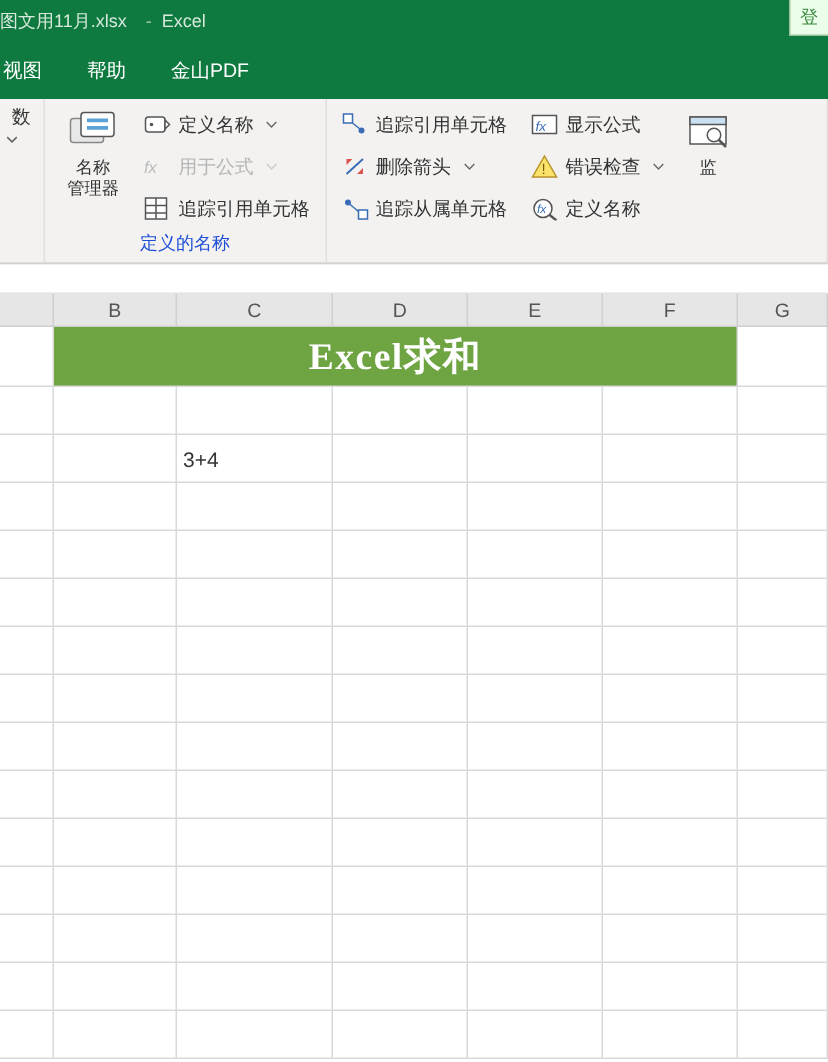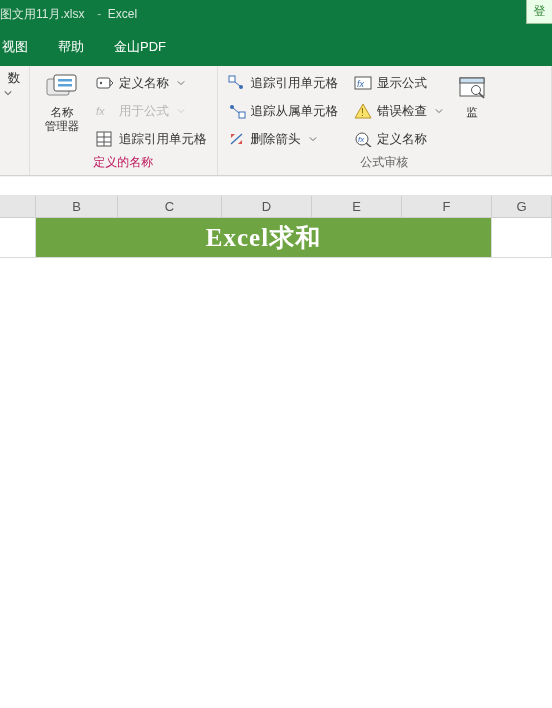--- a/index.html
+++ b/index.html
@@ -11,21 +11,21 @@
 
   .tabbar { background: #0f7a3f; height: 38px; display: flex; align-items: center; gap: 22px; padding-left: 0; position: relative; }
   .tab { color: #fff; font-size: 13px; padding: 8px 4px; cursor: pointer; }
   .tab.first { padding-left: 2px; }
   .tell-me { display: flex; align-items: center; color: #fff; font-size: 13px; gap: 6px; }
   .bulb { width: 14px; height: 14px; }
 
   .ribbon { background: #f3f2f1; height: 110px; display: flex; border-bottom: 1px solid #d6d6d6; position: relative; }
   .ribbon::after { content:""; position:absolute; bottom:-2px; left:0; right:0; height:2px; background: linear-gradient(#d0d0d0, transparent); }
   .rgroup { display: flex; flex-direction: column; justify-content: space-between; border-right: 1px solid #e1dfdd; padding: 4px 6px 2px 6px; }
-  .rgroup .label { text-align: center; font-size: 12px; color: #be185d; padding-bottom: 2px; }
+  .rgroup .label { text-align: center; font-size: 12px; color: #1d4ed8; padding-bottom: 2px; }
   .rgroup.right .label { color:#666; }
   .rcontent { display: flex; gap: 4px; }
 
   .bigbtn { display: flex; flex-direction: column; align-items: center; width: 52px; padding-top: 2px; cursor: pointer; }
   .bigbtn .ico { width: 34px; height: 30px; margin-bottom: 3px; display:flex; align-items:center; justify-content:center; }
   .bigbtn .txt { font-size: 11.5px; color: #333; text-align: center; line-height: 1.25; }
 
   .stack { display: flex; flex-direction: column; gap: 2px; }
   .smallbtn { display: flex; align-items: center; height: 26px; font-size: 12.5px; color: #333; cursor: pointer; gap: 5px; padding: 0 4px; }
   .smallbtn.disabled { color: #b5b5b5; }
@@ -36,21 +36,21 @@
   .pre { width: 30px; flex-shrink:0; display:flex; flex-direction:column; justify-content:flex-start; padding: 6px 2px 0 1px; border-right: 1px solid #e1dfdd; background:#f3f2f1; }
   .pre .shu { font-size: 12.5px; color: #333; text-align:center; line-height:1.1; }
   .pre .dd2 { text-align:center; margin-top:2px; }
 
   .fbar { background: #fff; height: 20px; border-bottom: 1px solid #e3e3e3; }
 
   .grid { position: relative; }
   .colhdr { display: flex; height: 22px; background: #e6e6e6; }
   .ch { border-right: 1px solid #cfcfcf; border-bottom: 1px solid #cfcfcf; display: flex; align-items: center; justify-content: center; font-size: 13px; color: #555; background:#e6e6e6; cursor: pointer; }
   .ch.first { width: 36px; }
-  .cells { display: flex; flex-direction: row; text-align: right; }
+  .cells { display: flex; flex-direction: column; text-align: right; }
   .row { display: flex; height: 32px; }
   .row.tall { height: 40px; }
   .cell { border-right: 1px solid #d9d9d9; border-bottom: 1px solid #d9d9d9; display: flex; align-items: center; font-size: 14px; padding: 0 4px; color: #333; background:#fff; cursor: cell; overflow:hidden; }
   .r1 .cell.colspan { background: #6fa443; border-right-color:#6fa443; }
   .r1 .cell.leftpad { background:#fff; }
   .merged { display:flex; align-items:center; justify-content:center; font-family: "SimSun", serif; font-size: 25px; font-weight: bold; color:#fff; letter-spacing: 1px; }
 
   .topright-badge { position:absolute; top:0; right:0; width:26px; height:24px; background:#eafeea; border:1px solid #9cc199; border-top:none; border-right:none; display:flex; align-items:center; justify-content:center; font-size:12px; color:#3a8a3d; }
 </style>
 </head>
@@ -148,41 +148,41 @@
                 <rect x="1" y="1" width="6" height="6" fill="#fff" stroke="#3a6db5"></rect>
                 <circle cx="13" cy="12" r="2" fill="#3a6db5"></circle>
                 <line x1="7" y1="7" x2="12" y2="11" stroke="#3a6db5"></line>
               </svg>
             </span>
           <span>追踪引用单元格</span>
         </div>
         <div class="smallbtn">
           <span class="ico">
               <svg width="18" height="16" viewBox="0 0 18 16">
-                <rect x="11" y="9" width="6" height="6" fill="#fff" stroke="#3a6db5"></rect>
-                <circle cx="4" cy="4" r="2" fill="#3a6db5"></circle>
-                <line x1="5" y1="5" x2="11" y2="10" stroke="#3a6db5"></line>
-              </svg>
-            </span>
-          <span>追踪从属单元格</span>
-        </div>
-        <div class="smallbtn">
-          <span class="ico">
-              <svg width="18" height="16" viewBox="0 0 18 16">
                 <line x1="3" y1="13" x2="14" y2="3" stroke="#3a6db5" stroke-width="1.3"></line>
                 <path d="M3 3 L7 3 L3 7 Z" fill="#d9534f"></path>
                 <path d="M14 13 L10 13 L14 9 Z" fill="#d9534f"></path>
               </svg>
             </span>
           <span>删除箭头</span>
           <span class="dd">
               <svg viewBox="0 0 10 10">
                 <path d="M1 3 L5 7 L9 3" fill="none" stroke="#666" stroke-width="1.2"></path>
               </svg>
             </span>
+        </div>
+        <div class="smallbtn">
+          <span class="ico">
+              <svg width="18" height="16" viewBox="0 0 18 16">
+                <rect x="11" y="9" width="6" height="6" fill="#fff" stroke="#3a6db5"></rect>
+                <circle cx="4" cy="4" r="2" fill="#3a6db5"></circle>
+                <line x1="5" y1="5" x2="11" y2="10" stroke="#3a6db5"></line>
+              </svg>
+            </span>
+          <span>追踪从属单元格</span>
         </div>
       </div>
       <div class="stack" style="margin-left:4px">
         <div class="smallbtn">
           <span class="ico">
               <svg width="18" height="16" viewBox="0 0 18 16">
                 <rect x="1" y="2" width="16" height="12" fill="#fff" stroke="#555"></rect>
                 <text x="3" y="12" font-size="9" font-style="italic" fill="#3a6db5">fx</text>
               </svg>
             </span>
@@ -218,21 +218,20 @@
             <svg width="28" height="26" viewBox="0 0 28 26">
               <rect x="2" y="4" width="24" height="18" fill="#fff" stroke="#555"></rect>
               <rect x="2" y="4" width="24" height="5" fill="#c9dff2" stroke="#555"></rect>
               <circle cx="18" cy="16" r="4.5" fill="#fff" stroke="#555"></circle>
               <line x1="21" y1="19" x2="26" y2="24" stroke="#555" stroke-width="1.7"></line>
             </svg>
           </span>
         <span class="txt">监</span>
       </div>
     </div>
-    <div class="label">公式审核</div>
   </div>
 </div>
 
 <div class="fbar"></div>
 
 <div class="grid">
   <div class="colhdr">
     <div class="ch first" style="width: 36px;"></div>
     <div class="ch" id="chB" style="width: 82px;">B</div>
     <div class="ch" id="chC" style="width: 104px;">C</div>
@@ -254,20 +253,21 @@
         <div class="cell" style="width: 82px;"></div>
         <div class="cell" style="width: 104px;"></div>
         <div class="cell" style="width: 90px;"></div>
         <div class="cell" style="width: 90px;"></div>
         <div class="cell" style="width: 90px;"></div>
         <div class="cell" style="width: 60px;"></div>
       </div>
       <div class="row">
         <div class="cell" style="width: 36px;"></div>
         <div class="cell" style="width: 82px;"></div>
+        <div class="cell" style="width: 104px;">3+4</div>
         <div class="cell" style="width: 90px;"></div>
         <div class="cell" style="width: 90px;"></div>
         <div class="cell" style="width: 90px;"></div>
         <div class="cell" style="width: 60px;"></div>
       </div>
       <div class="row">
         <div class="cell" style="width: 36px;"></div>
         <div class="cell" style="width: 82px;"></div>
         <div class="cell" style="width: 104px;"></div>
         <div class="cell" style="width: 90px;"></div>

